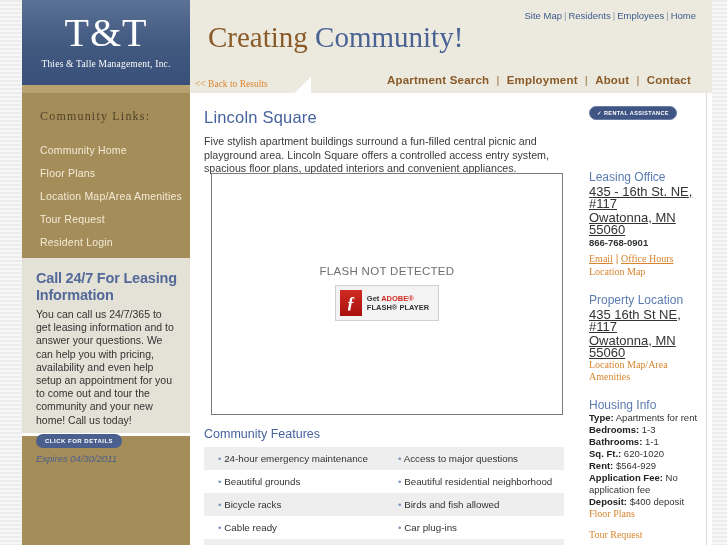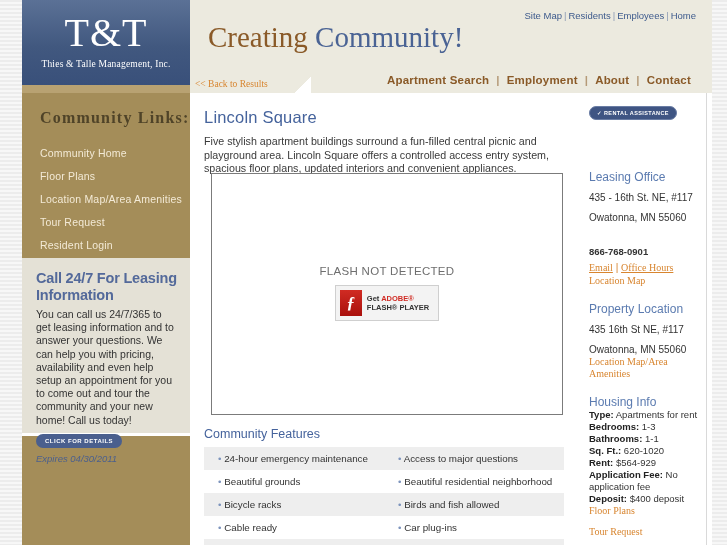--- a/index.html
+++ b/index.html
@@ -39,21 +39,21 @@
   .mainnav { position:absolute; right:14px; top:74px; font-size:11.5px;
     font-weight:bold; color:#8a5a28; letter-spacing:.2px; }
   .mainnav a { color:#8a5a28; text-decoration:none; padding:0 7px; }
   .mainnav .nsep { color:#b59a78; }
 
   
   .sidebar { position:absolute; left:22px; top:93px; width:168px; height:452px; }
   .links-box { position:relative; width:168px; height:165px;
     background:#a48d59; }
   .links-title { padding:16px 0 0 18px; font-family:"Liberation Serif", serif;
-    font-size:16px; font-weight:bold; color:#4f4328; letter-spacing:1.2px; }
+    font-size:12px; font-weight:normal; color:#4f4328; letter-spacing:1.2px; }
   .links-list { padding:14px 0 0 18px; }
   .links-list a { display:block; color:#f3ead6; font-size:10.5px; text-decoration:none;
     padding:5.5px 0; letter-spacing:.2px; }
   .promo { position:relative; width:168px; height:178px; background:#e4e1d6;
     border-bottom:3px solid #ffffff; padding:12px 12px 0 14px; }
   .promo h3 { color:#53699a; font-size:14.5px; line-height:17px; font-weight:bold;
     letter-spacing:-.2px; }
   .promo p { color:#333333; font-size:10.5px; line-height:13.2px; padding-top:4px; }
   .promo-btn { display:inline-block; margin-top:7px; background:#4a5f8e;
     color:#ffffff; font-size:6px; font-weight:bold; letter-spacing:.5px;
@@ -95,22 +95,22 @@
 
   
   .right { position:absolute; left:580px; top:93px; width:132px; height:472px;
     background:#ffffff; border-left:1px solid #ffffff; padding-left:4px; }
   .badge { display:inline-block; margin:13px 0 0 4px; background:#3f5583;
     border:1px solid #6a7da4; border-radius:9px; color:#ffffff;
     font-size:5.5px; font-weight:bold; letter-spacing:.4px; padding:3px 7px; }
   .rs-block { padding:0 4px 0 4px; }
   .rs-h { color:#5b7bb0; font-size:12px; margin-top:14px; }
   .rs-h.first { margin-top:50px; }
-  .rs-p { color:#333333; font-size:10px; line-height:12px; margin-top:8px; }
-  .rs-phone { color:#333333; font-size:9.5px; font-weight:bold; margin-top:22px; }
+  .rs-p { color:#333333; font-size:13px; line-height:12px; margin-top:2px;text-decoration:underline; }
+  .rs-phone { color:#333333; font-size:9.5px; font-weight:bold; margin-top:1px; }
   .rs-link { display:block; color:#d8852f; font-family:"Liberation Serif", serif;
     font-size:10px; text-decoration:none; line-height:12.5px; }
   .rs-link.inline { display:inline;text-decoration:underline; }
   .rs-sep { color:#d8852f; font-size:10px; }
   .rs-kv { color:#333333; font-size:9.5px; line-height:12px; }
   .rs-kv b { color:#222222; }
   .rs-spacer { height:9px; }
   .divider-v { position:absolute; left:706px; top:93px; width:1px; height:452px;
     background:#d9d9d9; }
 </style>

